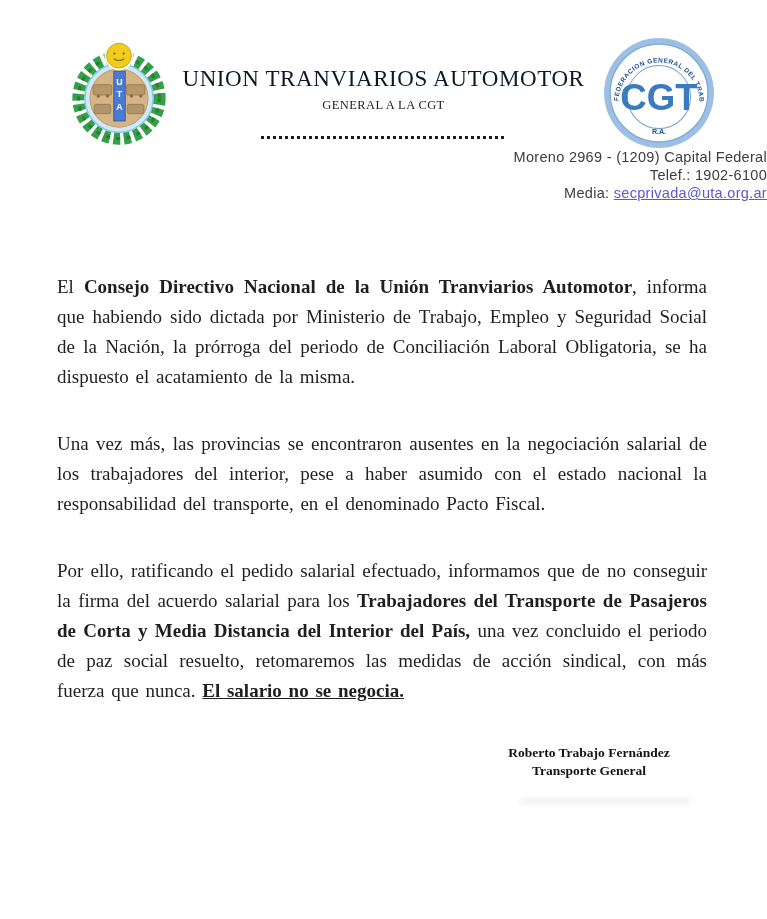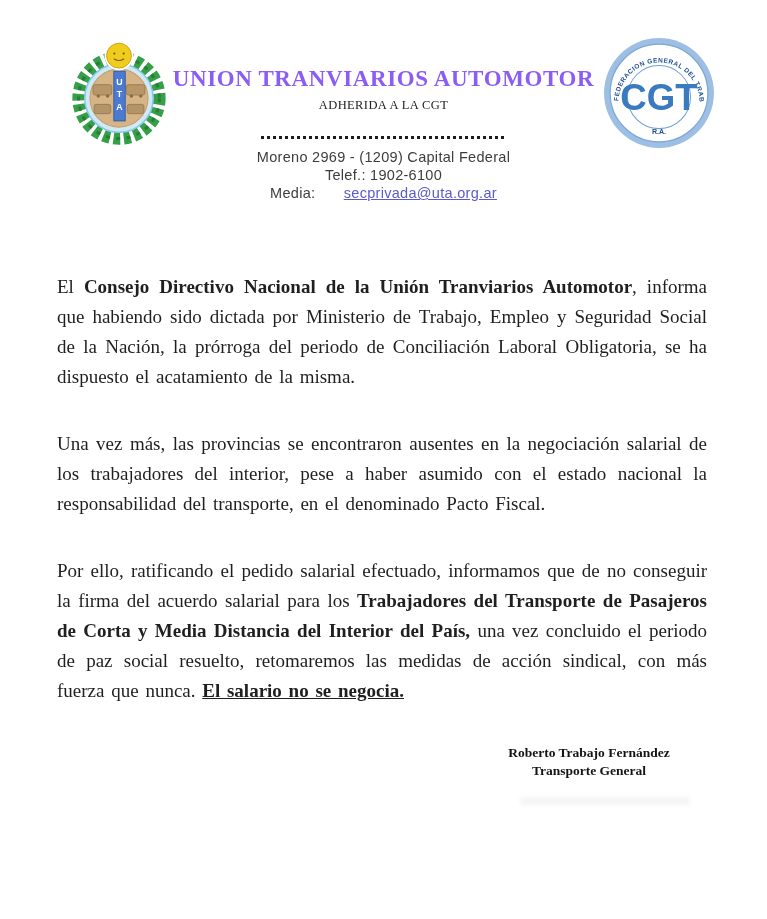--- a/index.html
+++ b/index.html
@@ -4,29 +4,29 @@
 <style>
   html,body{margin:0;padding:0;background:#ffffff;}
   .page{
     position:relative;width:767px;height:919px;background:#ffffff;overflow:hidden;
     font-family:"Liberation Serif","DejaVu Serif",serif;color:#1c1c1c;margin:0 auto;
   }
   
   .logo-uta{position:absolute;left:62px;top:42px;width:114px;height:104px;}
   .logo-cgt{position:absolute;left:602px;top:36px;width:114px;height:114px;}
   .masthead{position:absolute;left:150px;right:150px;top:66px;text-align:center;}
-  .masthead-title{font-weight:bold;font-size:23px;letter-spacing:.6px;white-space:nowrap;color:#8b5cf6;}
+  .masthead-title{font-weight:normal;font-size:23px;letter-spacing:.6px;white-space:nowrap;color:#0f172a;}
   .masthead-sub{font-size:12.5px;margin-top:6px;letter-spacing:.4px;color:#222;}
   
-  .contact{position:absolute;left:0;right:0;top:136px;text-align:center;
+  .contact{position:absolute;left:0;right:0;top:136px;text-align:right;
     font-family:"Liberation Sans","DejaVu Sans",sans-serif;color:#3d3d3d;}
   .sep{width:246px;height:3px;margin:0 auto 9px auto;
     background:repeating-linear-gradient(90deg,#1c1c1c 0 3px,transparent 3px 6px);}
   .contact-line{font-size:14.5px;line-height:18px;letter-spacing:.3px;}
-  a.mail{color:#5a5acd;text-decoration:underline;cursor:pointer;margin-left:24px;}
+  a.mail{color:#5a5acd;text-decoration:underline;cursor:pointer;}
   
   .body-text{position:absolute;left:57px;width:650px;top:272px;
     text-align:justify;font-size:19px;line-height:30px;word-spacing:2px;color:#1f1f1f;}
   .para{margin:0 0 37px 0;}
   .b{font-weight:bold;}
   .u{text-decoration:underline;}
   
   .signature{position:absolute;right:46px;top:744px;width:264px;text-align:center;
     font-weight:bold;font-size:13.5px;line-height:17.5px;color:#141414;}
   
@@ -67,21 +67,21 @@
       <circle cx="55" cy="13" r="14" fill="#ffffff"></circle>
       <circle cx="55" cy="13" r="12" fill="#f0cd1c" stroke="#c8a312" stroke-width="0.9"></circle>
       <circle cx="50.5" cy="11" r="1.1" fill="#7a6410"></circle>
         <circle cx="59.5" cy="11" r="1.1" fill="#7a6410"></circle>
       <path d="M50 16 Q55 19.5 60 16" fill="none" stroke="#7a6410" stroke-width="1"></path>
     </svg>
   </div>
 
   <div class="masthead">
     <div class="masthead-title">UNION TRANVIARIOS AUTOMOTOR</div>
-    <div class="masthead-sub">ADHERIDA A LA CGT</div>
+    <div class="masthead-sub">GENERAL A LA CGT</div>
   </div>
 
   <div class="logo-cgt">
     <svg viewBox="0 0 112 112" width="114" height="114">
       <defs>
         <path id="cgtArc" d="M 16 66 A 40 40 0 1 1 96 66" fill="none"></path>
       </defs>
       <circle cx="56" cy="56" r="54" fill="#9dbfe4"></circle>
       <circle cx="56" cy="56" r="48" fill="#ffffff" stroke="#7fa7d6" stroke-width="1.2"></circle>
       <text font-family="Liberation Sans, sans-serif" font-size="6.4" font-weight="bold" fill="#1d4f91" letter-spacing="0.5">

